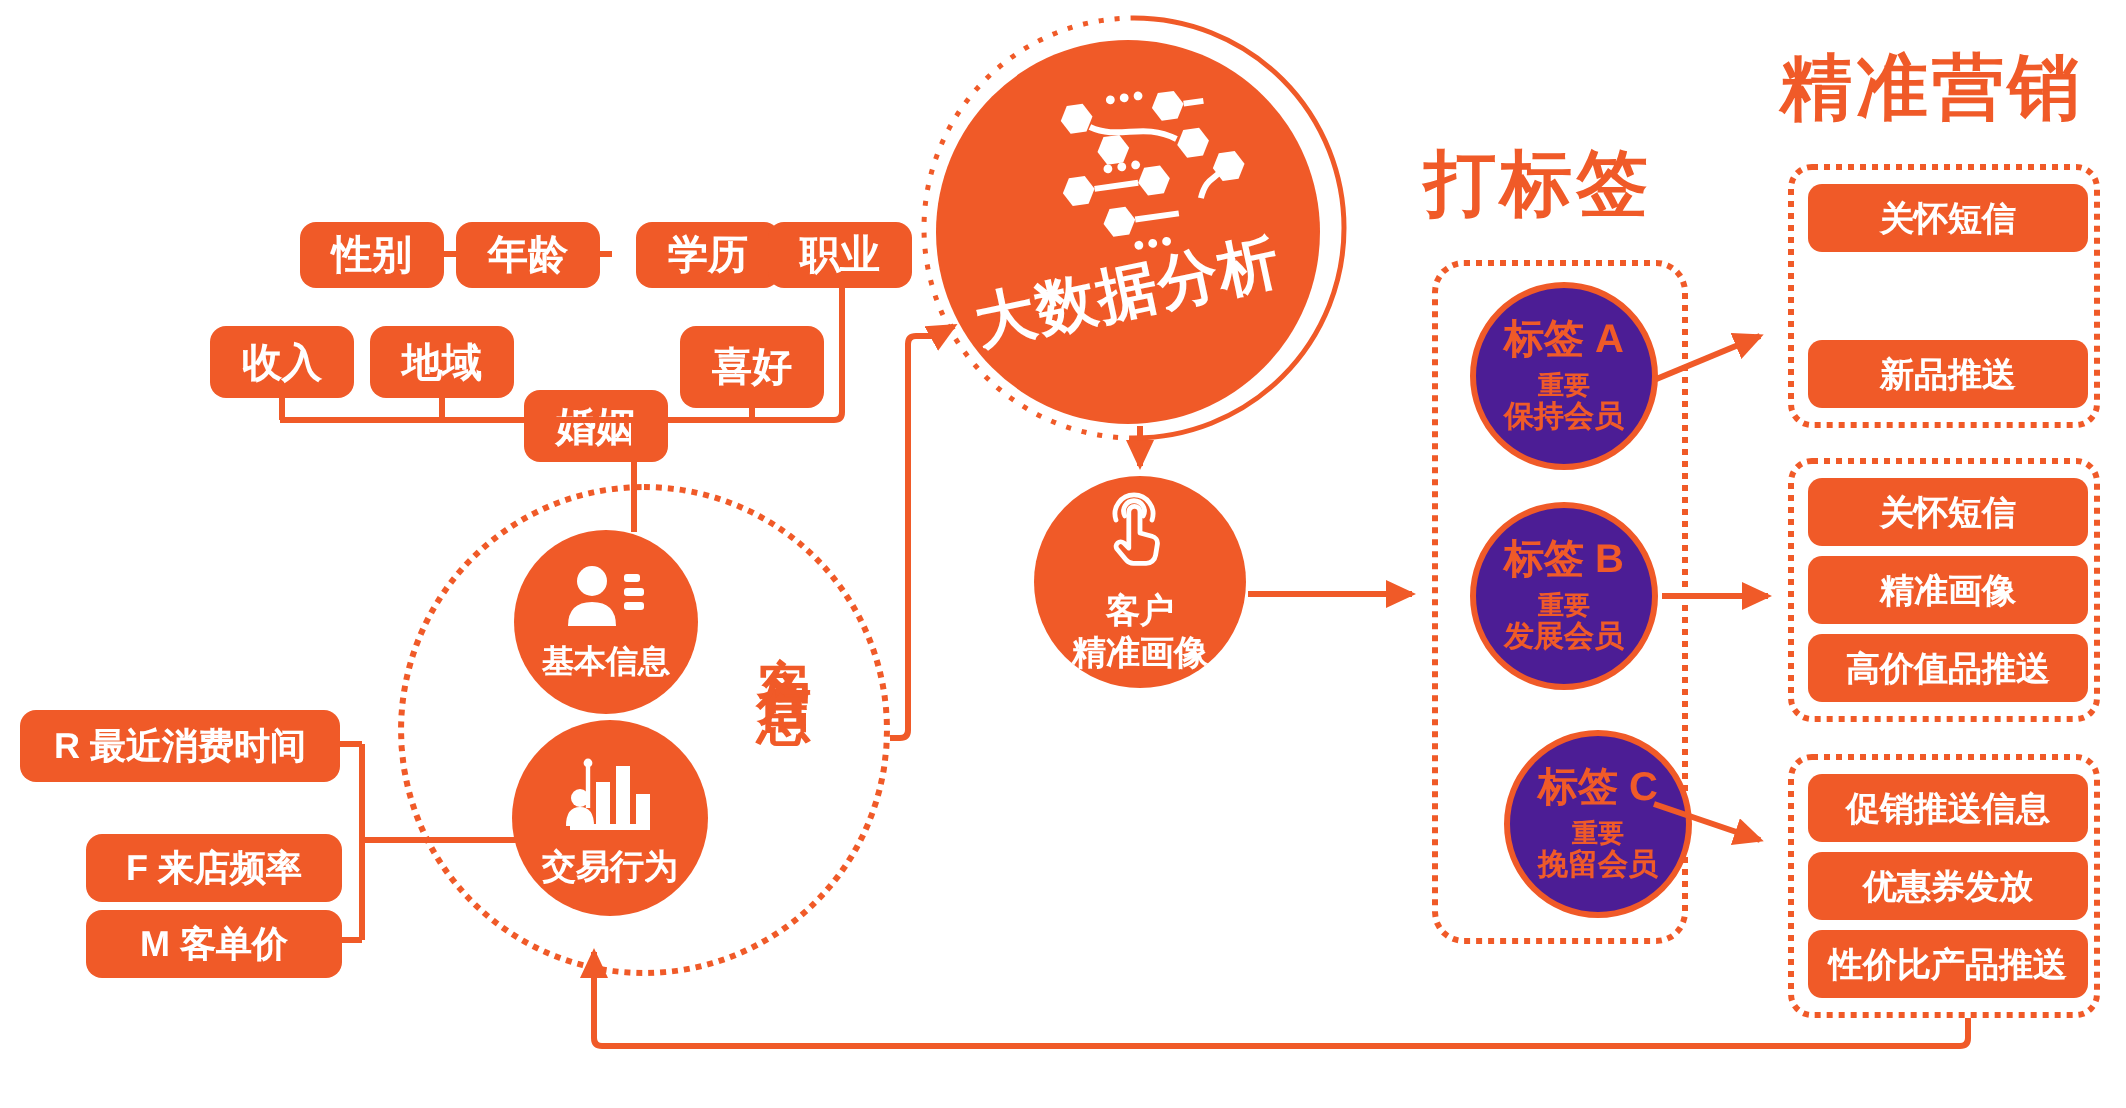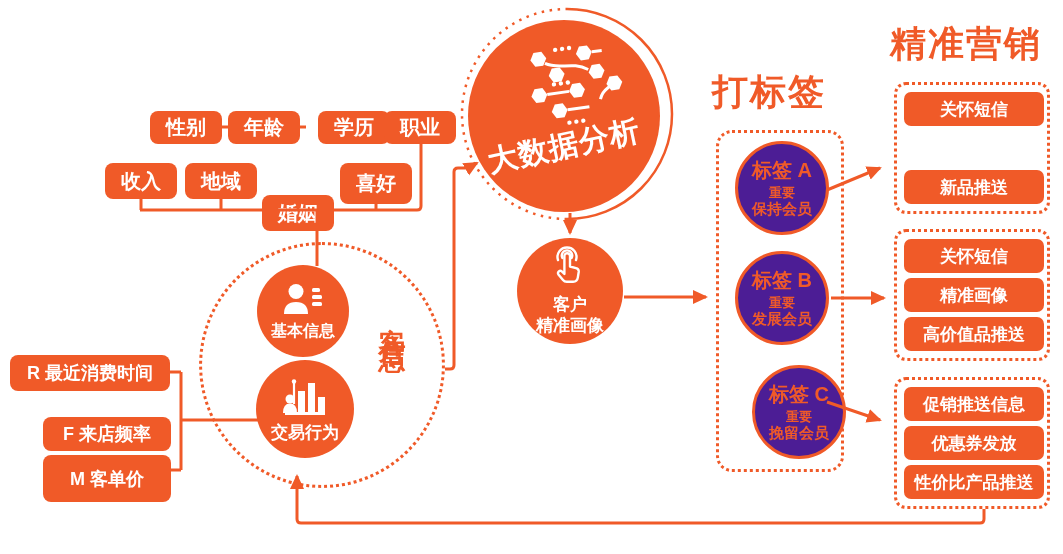--- a/index.html
+++ b/index.html
@@ -141,21 +141,21 @@
         <circle cx="7" cy="22" r="4.5" fill="#fff"></circle>
         <path d="M0,36 q0,-9.5 7,-9.5 q7,0 7,9.5 z" fill="#fff"></path>
         <path d="M2,36.5 H42" stroke="#fff" stroke-width="3" fill="none"></path>
       </svg>
     </span>
     <span class="node-label" style="font-size:17px;">交易行为</span>
   </div>
 
   <div class="obox rfm" style="left:10px;top:355px;width:160px;height:36px;">R 最近消费时间</div>
   <div class="obox rfm" style="left:43px;top:417px;width:128px;height:34px;">F 来店频率</div>
-  <div class="obox rfm" style="left:43px;top:455px;width:128px;height:47px;">M 客单价</div>
+  <div class="obox rfm" style="left:43px;top:455px;width:128px;height:34px;">M 客单价</div>
 
   <div class="ocircle" style="left:468px;top:20px;width:192px;height:192px;display:block;">
     <span class="abs" style="left:34px;top:20px;">
       <svg width="124" height="88" viewBox="0 0 124 88">
         <g transform="rotate(-8 62 44)">
           <g stroke="#fff" stroke-width="3" fill="none">
             <path d="M46,21 C60,30 72,22 88,33"></path>
             <path d="M44,52 H66"></path>
             <path d="M62,70 H84"></path>
             <path d="M96,64 C100,54 104,56 109,51"></path>

